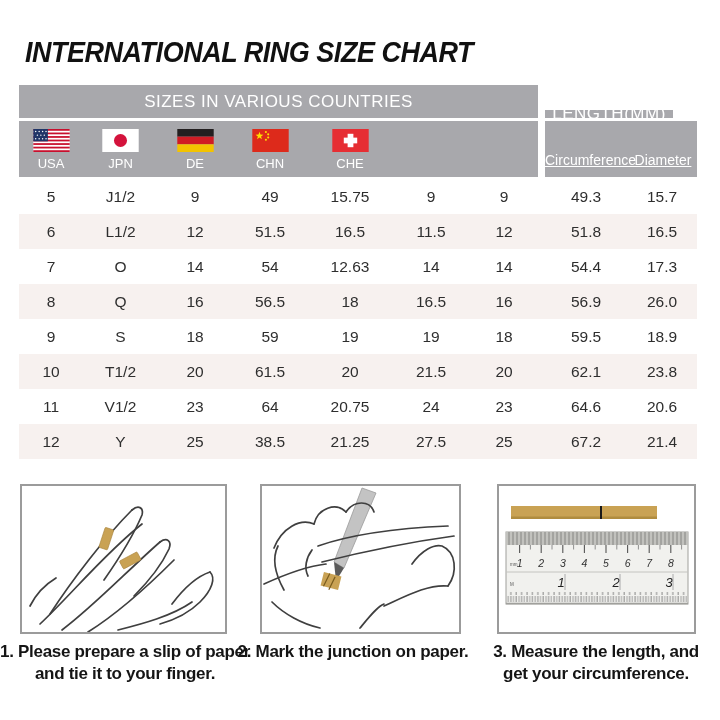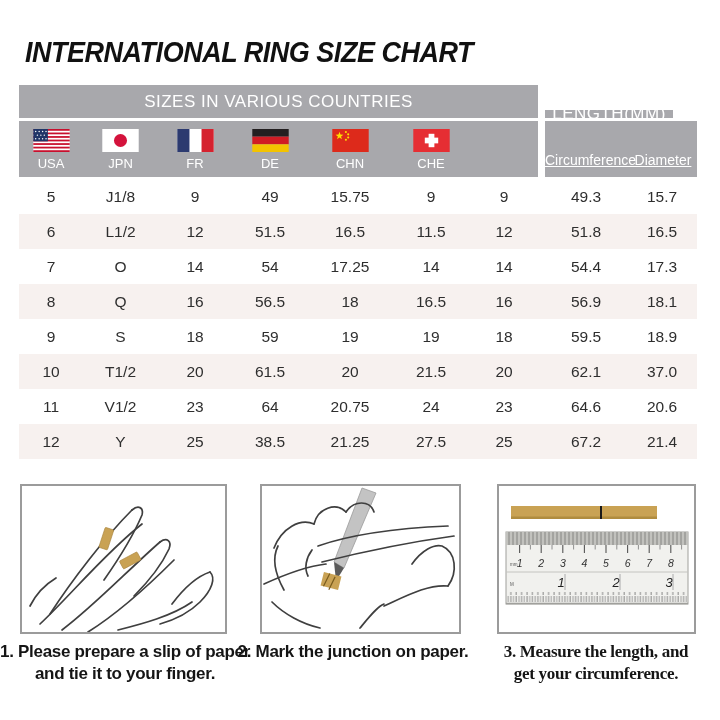--- a/index.html
+++ b/index.html
@@ -49,21 +49,21 @@
   .fig1 { left:20px;  width:207px; }
   .fig2 { left:260px; width:201px; }
   .fig3 { left:497px; width:199px; }
   .caption {
     position:absolute; top:641px; text-align:center;
     font-weight:bold; font-size:17px; line-height:1.32; color:#151515;
     letter-spacing:-0.3px; white-space:pre-line;
   }
   .cap1 { left:0px;   width:250px; }
   .cap2 { left:228px; width:250px; }
-  .cap3 { left:481px; width:230px;font-family:Liberation Serif, serif; }
+  .cap3 { left:481px; width:230px; }
 </style>
 </head>
 <body>
 
 <div class="page">
 
   <div class="title">INTERNATIONAL RING SIZE CHART</div>
 
   <div class="chart">
 
@@ -107,28 +107,20 @@
 
 
         <div class="flag-cell">
           <svg viewBox="0 0 38 24">
             <rect width="38" height="24" fill="#ffffff"></rect>
             <circle cx="19" cy="12" r="6.8" fill="#d4133c"></circle>
           </svg>
           <span class="flag-label">JPN</span>
         </div>
 
-        <div class="flag-cell">
-          <svg viewBox="0 0 38 24">
-            <rect width="38" height="24" fill="#ffffff"></rect>
-            <rect width="12.7" height="24" fill="#2c3a70"></rect>
-            <rect x="25.3" width="12.7" height="24" fill="#d5222f"></rect>
-          </svg>
-          <span class="flag-label">FR</span>
-        </div>
 
         <div class="flag-cell">
           <svg viewBox="0 0 38 24">
             <rect width="38" height="8" fill="#231f20"></rect>
             <rect y="8" width="38" height="8" fill="#d01c24"></rect>
             <rect y="16" width="38" height="8" fill="#f3c300"></rect>
           </svg>
           <span class="flag-label">DE</span>
         </div>
 
@@ -158,21 +150,21 @@
       </div>
       <div class="flags-right">
         <div class="len-label">Circumference</div>
         <div class="len-label">Diameter</div>
       </div>
     </div>
 
     <div class="rows">
         <div class="row">
           <div>5</div>
-          <div>J1/8</div>
+          <div>J1/2</div>
           <div>9</div>
           <div>49</div>
           <div>15.75</div>
           <div>9</div>
           <div>9</div>
           <div></div>
           <div>49.3</div>
           <div>15.7</div>
         </div>
         <div class="row striped">
@@ -185,38 +177,38 @@
           <div>12</div>
           <div></div>
           <div>51.8</div>
           <div>16.5</div>
         </div>
         <div class="row">
           <div>7</div>
           <div>O</div>
           <div>14</div>
           <div>54</div>
-          <div>17.25</div>
+          <div>12.63</div>
           <div>14</div>
           <div>14</div>
           <div></div>
           <div>54.4</div>
           <div>17.3</div>
         </div>
         <div class="row striped">
           <div>8</div>
           <div>Q</div>
           <div>16</div>
           <div>56.5</div>
           <div>18</div>
           <div>16.5</div>
           <div>16</div>
           <div></div>
           <div>56.9</div>
-          <div>18.1</div>
+          <div>26.0</div>
         </div>
         <div class="row">
           <div>9</div>
           <div>S</div>
           <div>18</div>
           <div>59</div>
           <div>19</div>
           <div>19</div>
           <div>18</div>
           <div></div>
@@ -226,21 +218,21 @@
         <div class="row striped">
           <div>10</div>
           <div>T1/2</div>
           <div>20</div>
           <div>61.5</div>
           <div>20</div>
           <div>21.5</div>
           <div>20</div>
           <div></div>
           <div>62.1</div>
-          <div>37.0</div>
+          <div>23.8</div>
         </div>
         <div class="row">
           <div>11</div>
           <div>V1/2</div>
           <div>23</div>
           <div>64</div>
           <div>20.75</div>
           <div>24</div>
           <div>23</div>
           <div></div>

